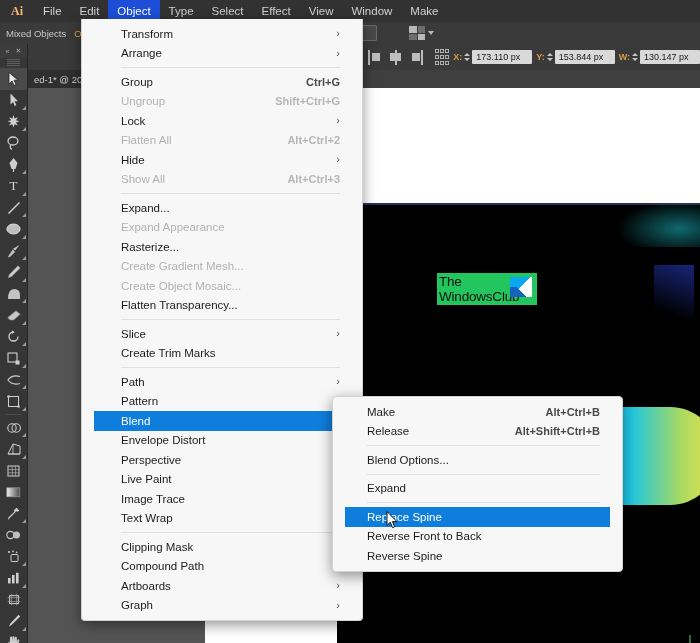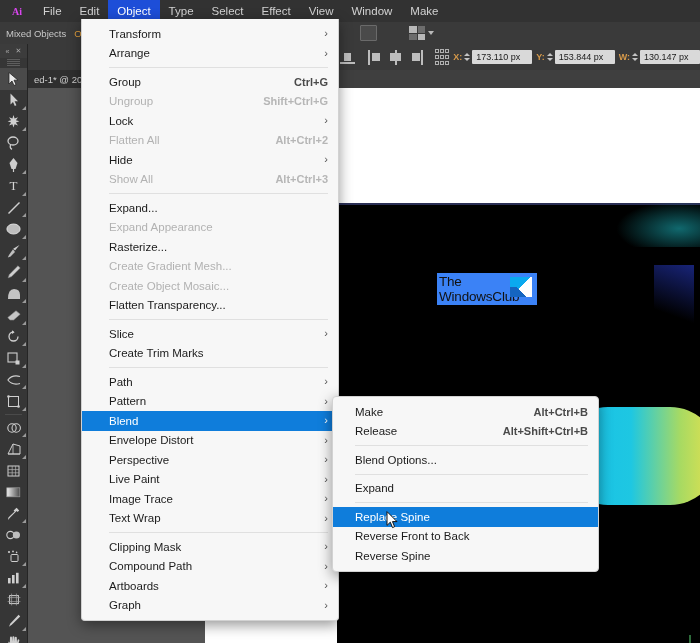--- a/index.html
+++ b/index.html
@@ -4,21 +4,21 @@
 <style>
   html,body{margin:0;padding:0;background:#1c1c1c;}
   body{width:700px;height:643px;overflow:hidden;position:relative;
        font-family:"Liberation Sans",sans-serif;-webkit-font-smoothing:antialiased;}
   .app{position:absolute;inset:0;background:#323232;}
 
   
   .menubar{position:absolute;left:0;top:0;width:700px;height:22px;background:#323232;
            display:flex;align-items:center;}
   .ai-logo{width:34px;height:22px;display:flex;align-items:center;justify-content:center;
-           color:#d946ef;font-size:10px;font-weight:bold;font-family:"Liberation Serif",serif;}
+           color:#fdba74;font-size:12px;font-weight:bold;font-family:"Liberation Serif",serif;}
   .mi{height:22px;line-height:22px;padding:0 9px;color:#d2d2d2;font-size:11.5px;}
   .mi.active{background:#1d4ed8;color:#fff;}
 
   
   .ctrlbar1{position:absolute;left:0;top:22px;width:700px;height:22px;background:#3a3a3a;
             display:flex;align-items:center;border-bottom:1px solid #2a2a2a;}
   .cb-txt{color:#c8c8c8;font-size:9.5px;padding-left:6px;}
   .cb-link{color:#e8a33d;font-size:9.5px;padding-left:8px;}
   .icon-box{width:15px;height:14px;border:1px solid #6a6a6a;background:#4a4a4a;
             display:inline-block;margin-left:8px;border-radius:1px;}
@@ -69,21 +69,21 @@
   .canvaswrap{position:absolute;left:27px;top:70px;width:673px;height:573px;
               background:#545454;overflow:hidden;}
   .docstrip{position:absolute;left:0;top:0;width:673px;height:18px;background:#3f3f3f;}
   .doctab{position:absolute;left:0;top:0;height:18px;background:#2f2f2f;
           padding:0 7px;display:flex;align-items:center;color:#cfcfcf;font-size:9.5px;
           border-right:1px solid #222;white-space:nowrap;}
   .whitepanel{position:absolute;left:178px;top:18px;width:495px;height:555px;background:#ffffff;}
   .artboard{position:absolute;left:310px;top:135px;width:363px;height:438px;background:#000;}
   .ab-top-line{position:absolute;left:310px;top:133px;width:363px;height:2px;background:#2a2f55;}
 
-  .wm{position:absolute;left:100px;top:68px;width:100px;height:32px;background:#3b82f6;
+  .wm{position:absolute;left:100px;top:68px;width:100px;height:32px;background:#22c55e;
       display:flex;align-items:center;overflow:hidden;}
   .wm-txt{font-size:13.5px;color:#111;line-height:15px;padding-left:2px;letter-spacing:-0.2px;}
   .wm-mark{position:absolute;right:5px;top:4px;width:22px;height:20px;background:#fff;}
   .wm-mark:before{content:"";position:absolute;inset:0;
     background:linear-gradient(135deg,#0aa9ef 0 50%,#ffffff 50% 100%);}
   .wm-mark:after{content:"";position:absolute;left:0;bottom:0;width:100%;height:52%;
     background:linear-gradient(45deg,#1565c0 0 50%,transparent 50% 100%);}
 
   .blend-left{position:absolute;left:-22px;top:208px;width:145px;height:92px;
               border-radius:46px;
@@ -99,21 +99,21 @@
   .spine{position:absolute;left:-20px;top:248px;width:200px;height:30px;}
   .vline{position:absolute;left:352px;top:430px;width:1.5px;height:143px;background:#2d6b3a;}
   .glowA{position:absolute;right:-6px;top:-4px;width:90px;height:46px;
          background:radial-gradient(ellipse at 70% 60%,rgba(30,190,200,.55),transparent 70%);}
   .glowB{position:absolute;right:6px;top:60px;width:40px;height:80px;
          background:linear-gradient(200deg,rgba(40,60,200,.6),transparent 62%);}
 
   
   .menu{position:absolute;background:#f7f7f7;border:1px solid #d2d2d2;
         box-shadow:0 4px 14px rgba(0,0,0,.42);z-index:40;
-        border-radius:0 0 4px 4px;padding:5px 0;}
+        border-radius:0 0 4px 4px;padding:5px 12px;}
   .menu.obj{left:81px;top:19px;width:256px;border-top:none;}
   .menu.sub{left:332px;top:396px;width:265px;border-radius:4px;border-top:1px solid #d2d2d2;}
   .row{height:19.5px;display:flex;align-items:center;padding:0 10px 0 27px;
        font-size:11.5px;color:#1b1b1b;position:relative;white-space:nowrap;}
   .row.dis{color:#b2b2b2;}
   .row.hl{background:#0f7ddb;color:#fff;}
   .row .sc{margin-left:auto;font-size:11px;color:#4a4a4a;padding-left:16px;font-weight:bold;}
   .row.dis .sc{color:#b6b6b6;}
   .row .arw{margin-left:auto;font-size:11px;color:#555;line-height:1;padding-left:14px;}
   .row.hl .arw{color:#fff;}

